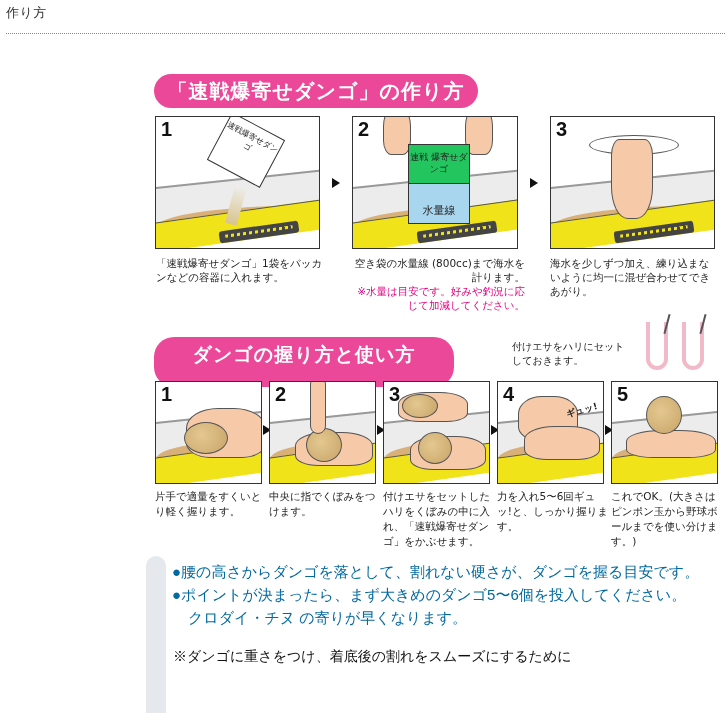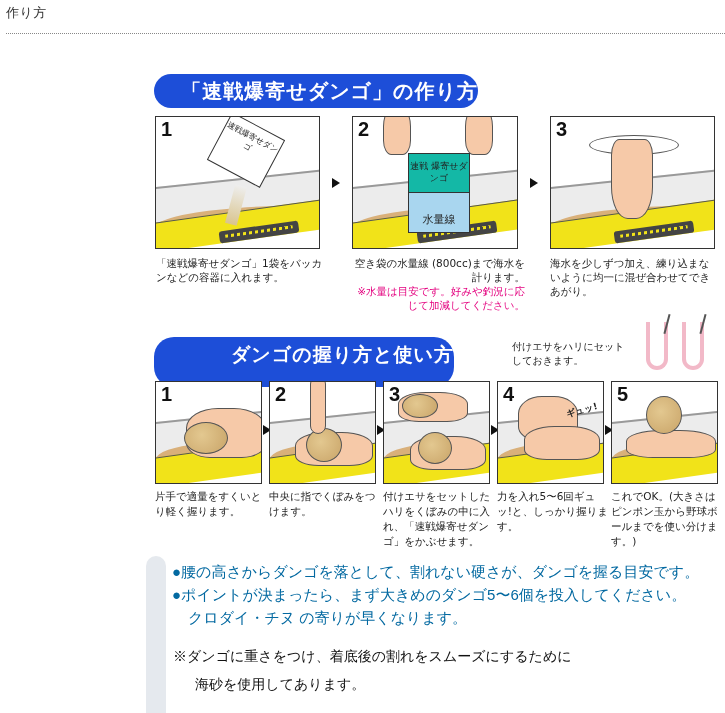--- a/index.html
+++ b/index.html
@@ -3,22 +3,22 @@
 <meta charset="utf-8">
 <style>
   * { box-sizing: border-box; margin: 0; padding: 0; }
   html, body { width: 725px; height: 713px; background: #ffffff; overflow: hidden; }
   body { font-family: "DejaVu Sans", "Liberation Sans", sans-serif; color: #222; position: relative; }
 
   .page-title { position: absolute; left: 6px; top: 4px; font-size: 13px; color: #333; letter-spacing: 0.5px; }
   .divider { position: absolute; left: 6px; right: 0; top: 33px; border-top: 1px dotted #888; }
 
   .pill {
-    position: absolute; background: #1d4ed8; color: #fff; border-radius: 20px;
-    font-weight: bold; text-align: right; letter-spacing: 1px;
+    position: absolute; background: #ec4899; color: #fff; border-radius: 20px;
+    font-weight: bold; text-align: center; letter-spacing: 1px;
   }
   .pill1 { left: 154px; top: 74px; width: 324px; height: 34px; font-size: 20px; line-height: 34px; }
   .pill2 { left: 154px; top: 337px; width: 300px; height: 50px; font-size: 19px; line-height: 34px; }
 
   .panel {
     position: absolute; border: 1.5px solid #333; background: #fff; overflow: hidden;
   }
   .panel .num { position: absolute; left: 5px; top: 1px; font-size: 20px; font-weight: bold; color: #111; font-family: "Liberation Sans", sans-serif; z-index: 5; }
 
   
@@ -31,21 +31,21 @@
   
   .tray { position: absolute; left: -10px; right: -10px; bottom: 0; height: 60px; background: #ececec; border-top: 2px solid #999; transform: skewY(-6deg); transform-origin: left bottom; }
   .yellow { position: absolute; left: -10px; right: -10px; bottom: -6px; height: 30px; background: #f1e319; transform: skewY(-8deg); transform-origin: left bottom; border-top: 1px solid #555; }
   .dough { position: absolute; left: 0; right: 0; bottom: 12px; height: 28px; background: #d9b07a; border-radius: 40% 50% 10% 10%; transform: skewY(-5deg); }
   .rod { position: absolute; right: 20px; bottom: 10px; width: 80px; height: 12px; background: #444; border-radius: 3px; transform: rotate(-8deg); }
   .rod::after { content: ""; position: absolute; left: 6px; right: 6px; top: 4px; height: 3px; background: repeating-linear-gradient(90deg, #f1e319 0 3px, #444 3px 6px); }
 
   .bag { position: absolute; left: 60px; top: 6px; width: 60px; height: 54px; background: #fff; border: 1.5px solid #333; transform: rotate(28deg); font-size: 8px; text-align: center; padding-top: 6px; line-height: 11px; }
   .pour { position: absolute; left: 74px; top: 68px; width: 12px; height: 40px; background: linear-gradient(180deg, #eee, #d9c48e); transform: rotate(15deg); }
 
-  .water-bag { position: absolute; left: 55px; top: 36px; width: 62px; height: 80px; border: 1.5px solid #333; background: #14b8a6; z-index: 3; }
+  .water-bag { position: absolute; left: 55px; top: 27px; width: 62px; height: 80px; border: 1.5px solid #333; background: #22c55e; z-index: 3; }
   .water-bag .label { font-size: 9px; text-align: center; padding-top: 6px; line-height: 12px; }
   .water-bag .water { position: absolute; left: 0; right: 0; bottom: 0; height: 40px; background: #a9d6ef; border-top: 1.5px solid #333; font-size: 11px; text-align: center; padding-top: 19px; }
 
   .hand { position: absolute; background: #f6c9a8; border: 1.5px solid #555; border-radius: 40% 40% 30% 30%; }
 
   .caption { position: absolute; font-size: 10.5px; line-height: 14px; color: #222; }
   .caption .note { color: #e4007f; }
   .cap1 { left: 156px; top: 256px; width: 170px; }
   .cap2 { left: 350px; top: 256px; width: 175px; text-align: right; }
   .cap3 { left: 550px; top: 256px; width: 170px; }
@@ -191,14 +191,13 @@
 <div class="lcap lc5">これでOK。(大きさはピンポン玉から野球ボールまでを使い分けます。)</div>
 
 <div class="sidebar-bar"></div>
 <div class="bullets">
   <div>●腰の高さからダンゴを落として、割れない硬さが、ダンゴを握る目安です。</div>
   <div>●ポイントが決まったら、まず大きめのダンゴ5〜6個を投入してください。</div>
   <div class="indent">クロダイ・チヌ  の寄りが早くなります。</div>
 </div>
 <div class="footnote">
   <div>※ダンゴに重さをつけ、着底後の割れをスムーズにするために</div>
-  <div class="indent">海砂を使用してあります。</div>
 </div>
 
 </body></html>

